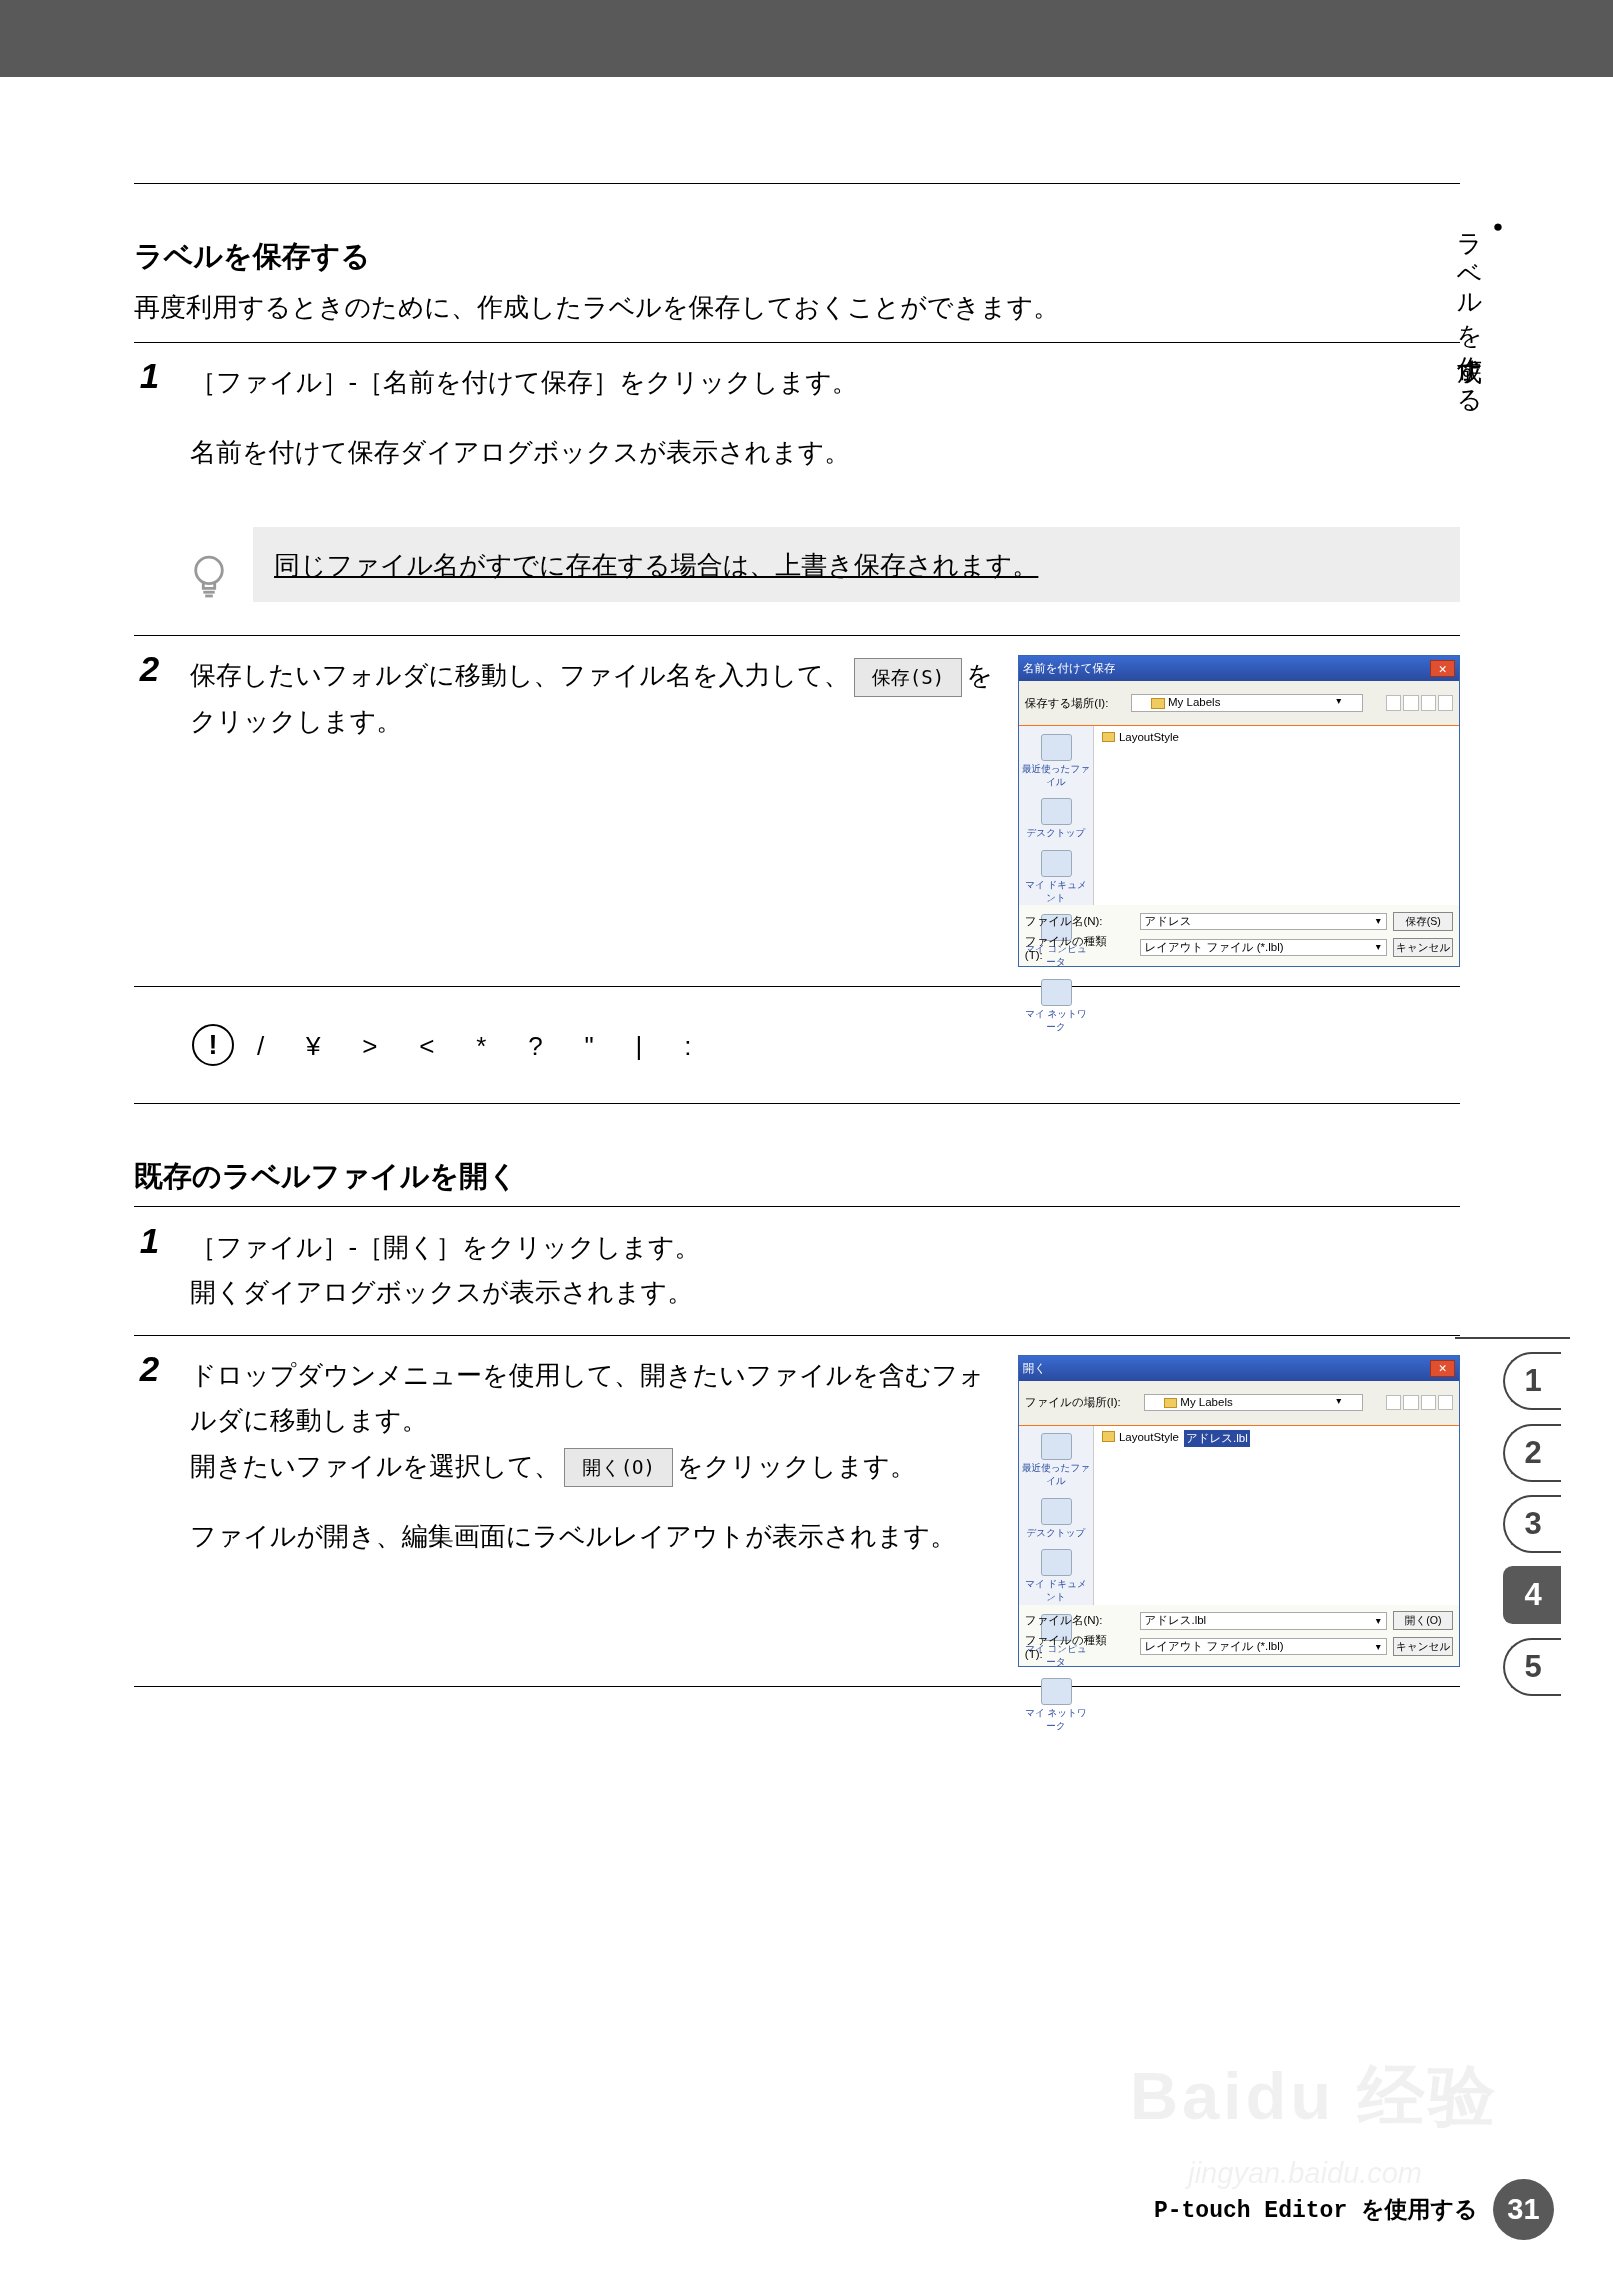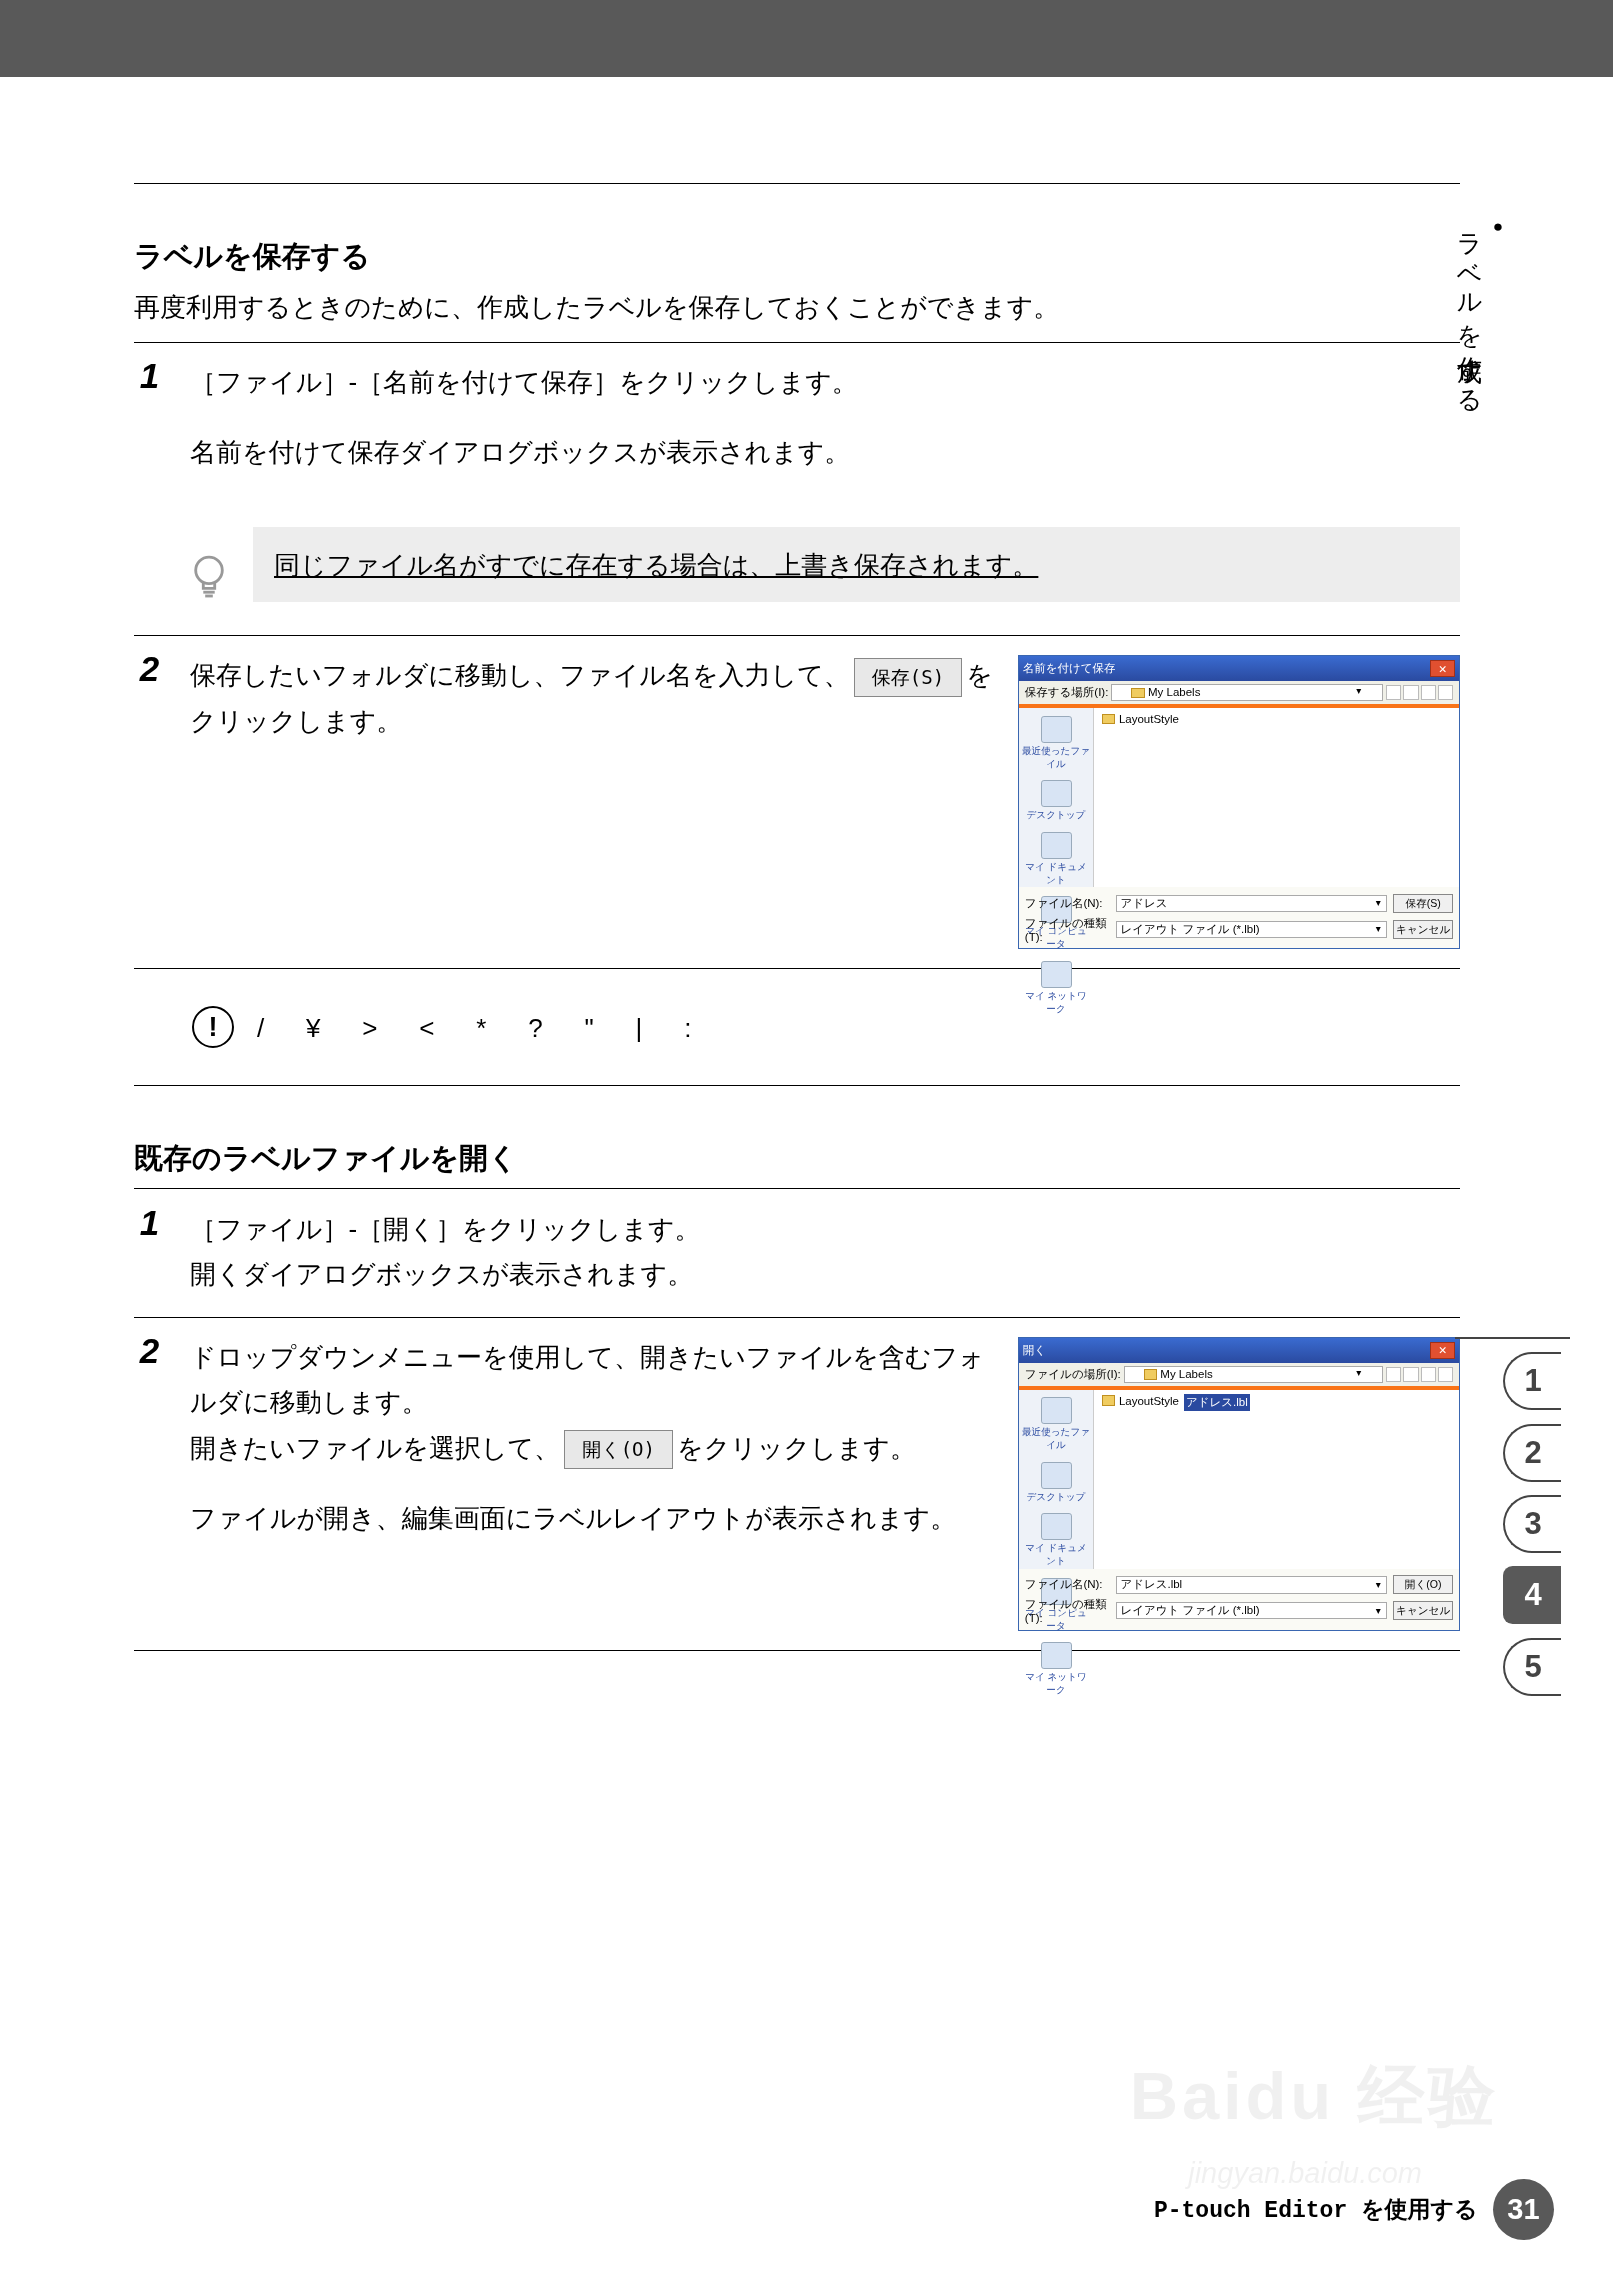--- a/index.html
+++ b/index.html
@@ -240,27 +240,27 @@
     width: 25px;
     height: 17.3px;
     display: flex;
     align-items: center;
     justify-content: center;
     color: #fff;
     border: 1px solid #a03018;
     font-size: 10.6px;
   }
   .dlg-toolbar {
-    height: 27px;
+    height: 45px;
     background: #f0f0e8;
     display: flex;
     align-items: center;
     padding: 0 5.8px;
-    gap: 3px;
-    border-bottom: 4px solid #f97316;
+    gap: 23px;
+    border-bottom: 1px solid #f97316;
     font-size: 11.5px;
   }
   .dlg-select {
     border: 1px solid #aaa;
     background: #fff;
     padding: 1px 19px;
     flex: 1;
     height: 17.3px;
     display: flex;
     align-items: flex-start;
@@ -320,20 +320,21 @@
   .dlg-label { width: 85px; }
   .dlg-field {
     border: 1px solid #aaa;
     background: #fff;
     flex: 1;
     height: 17.3px;
     padding: 0 3.8px;
     display: flex;
     align-items: center;
     justify-content: space-between;
+    margin-left: 24px;
   }
   .dlg-btn {
     border: 1px solid #888;
     background: #f0f0f0;
     width: 60px;
     height: 19px;
     font-size: 10.6px;
     text-align: center;
     line-height: 17.3px;
   }

